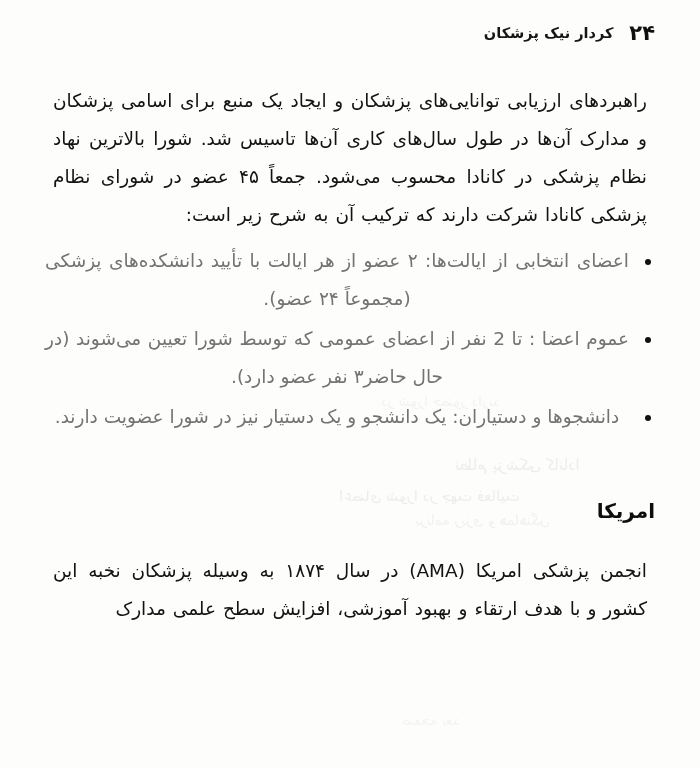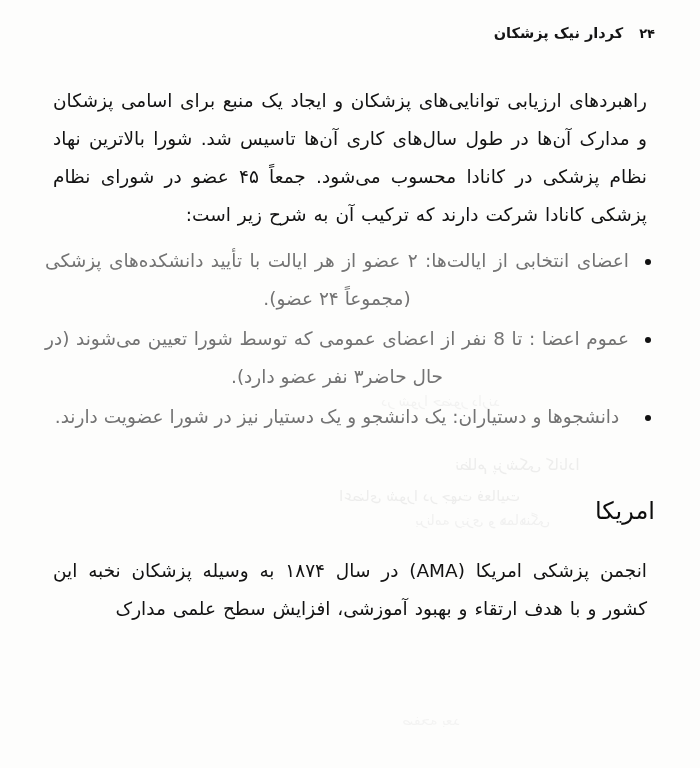--- a/index.html
+++ b/index.html
@@ -45,21 +45,21 @@
     right: 45px;
     left: 45px;
     height: 30px;
     display: flex;
     flex-direction: row;
     align-items: center;
     justify-content: flex-start;
     gap: 16px;
   }
   .header-pagenum {
-    font-size: 13px;
+    font-size: 21px;
     font-weight: bold;
     color: #111;
     letter-spacing: 0.5px;
   }
   .header-title {
     font-size: 14.5px;
     font-weight: bold;
     color: #161616;
     text-align: right;
   }
@@ -105,22 +105,22 @@
     top: 17px;
     right: 4px;
     width: 6px;
     height: 6px;
     border-radius: 50%;
     background: #111;
   }
 
   h2.section-heading {
     margin: 0;
-    font-size: 24px;
-    font-weight: normal;
+    font-size: 20px;
+    font-weight: bold;
     color: #0d0d0d;
     text-align: right;
     line-height: 34px;
   }
 
   .spacer-before-heading { height: 56px; }
   .spacer-after-heading  { height: 16px; }
 </style>
 </head>
 <body>
@@ -137,21 +137,21 @@
     <span class="header-pagenum">۲۴</span>
     <span class="header-title">کردار نیک پزشکان</span>
   </div>
 
   <div class="body">
 
     <p class="para">راهبردهای ارزیابی توانایی‌های پزشکان و ایجاد یک منبع برای اسامی پزشکان و مدارک آن‌ها در طول سال‌های کاری آن‌ها تاسیس شد. شورا بالاترین نهاد نظام پزشکی در کانادا محسوب می‌شود. جمعاً ۴۵ عضو در شورای نظام پزشکی کانادا شرکت دارند که ترکیب آن به شرح زیر است:</p>
 
     <ul class="bullets">
       <li>اعضای انتخابی از ایالت‌ها: ۲ عضو از هر ایالت با تأیید دانشکده‌های پزشکی (مجموعاً ۲۴ عضو).</li>
-      <li>عموم اعضا : تا 8 نفر از اعضای عمومی که توسط شورا تعیین می‌شوند (در حال حاضر۳ نفر عضو دارد).</li>
+      <li>عموم اعضا : تا 2 نفر از اعضای عمومی که توسط شورا تعیین می‌شوند (در حال حاضر۳ نفر عضو دارد).</li>
       <li>دانشجوها و دستیاران: یک دانشجو و یک دستیار نیز در شورا عضویت دارند.</li>
     </ul>
 
     <div class="spacer-before-heading"></div>
 
     <h2 class="section-heading">امریکا</h2>
 
     <div class="spacer-after-heading"></div>
 
     <p class="para">انجمن پزشکی امریکا (AMA) در سال ۱۸۷۴ به وسیله پزشکان نخبه این کشور و با هدف ارتقاء و بهبود آموزشی، افزایش سطح علمی مدارک</p>

